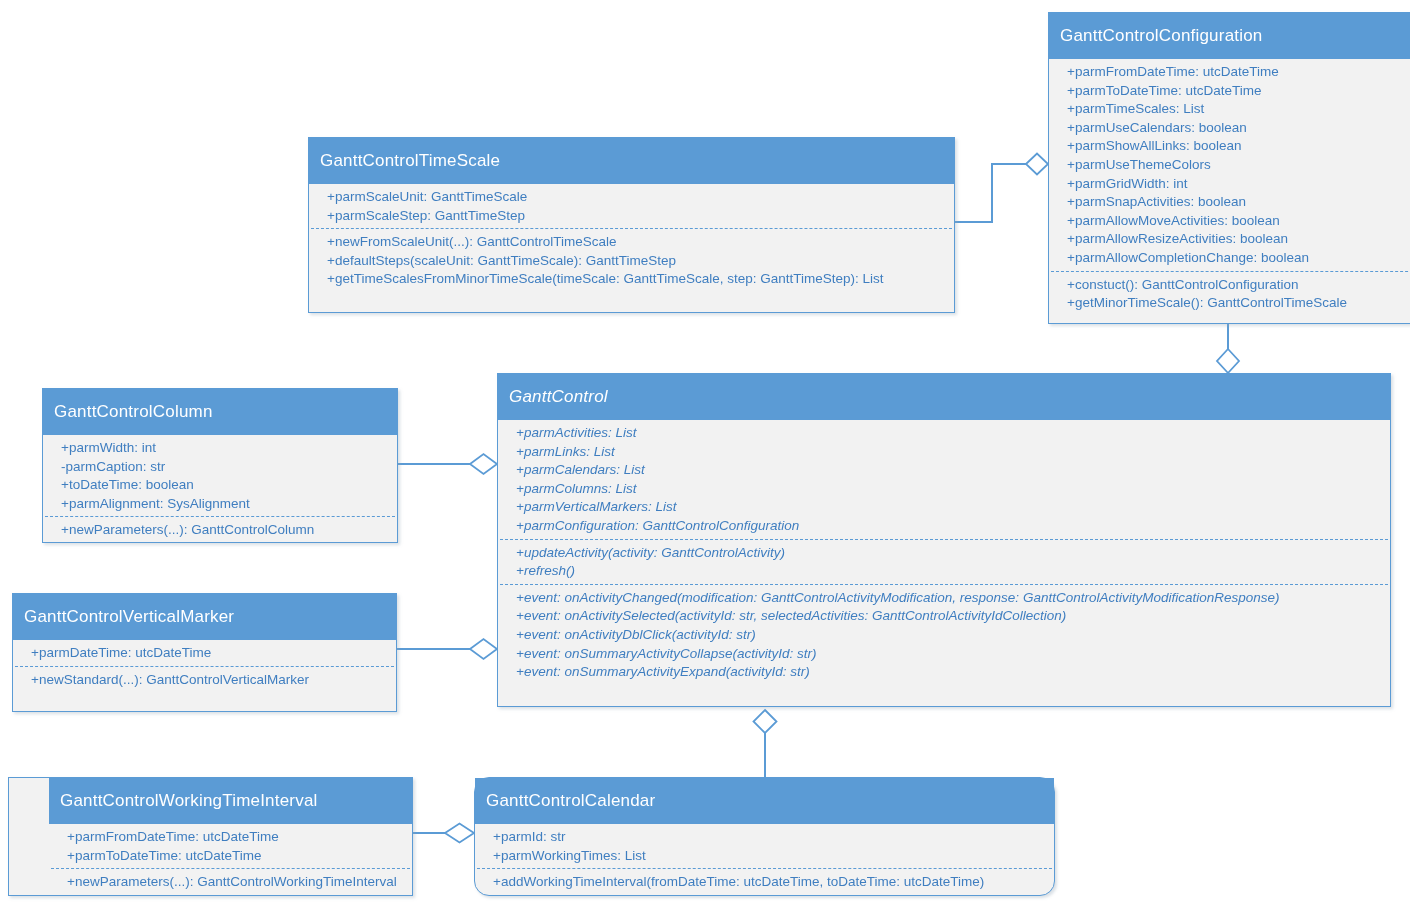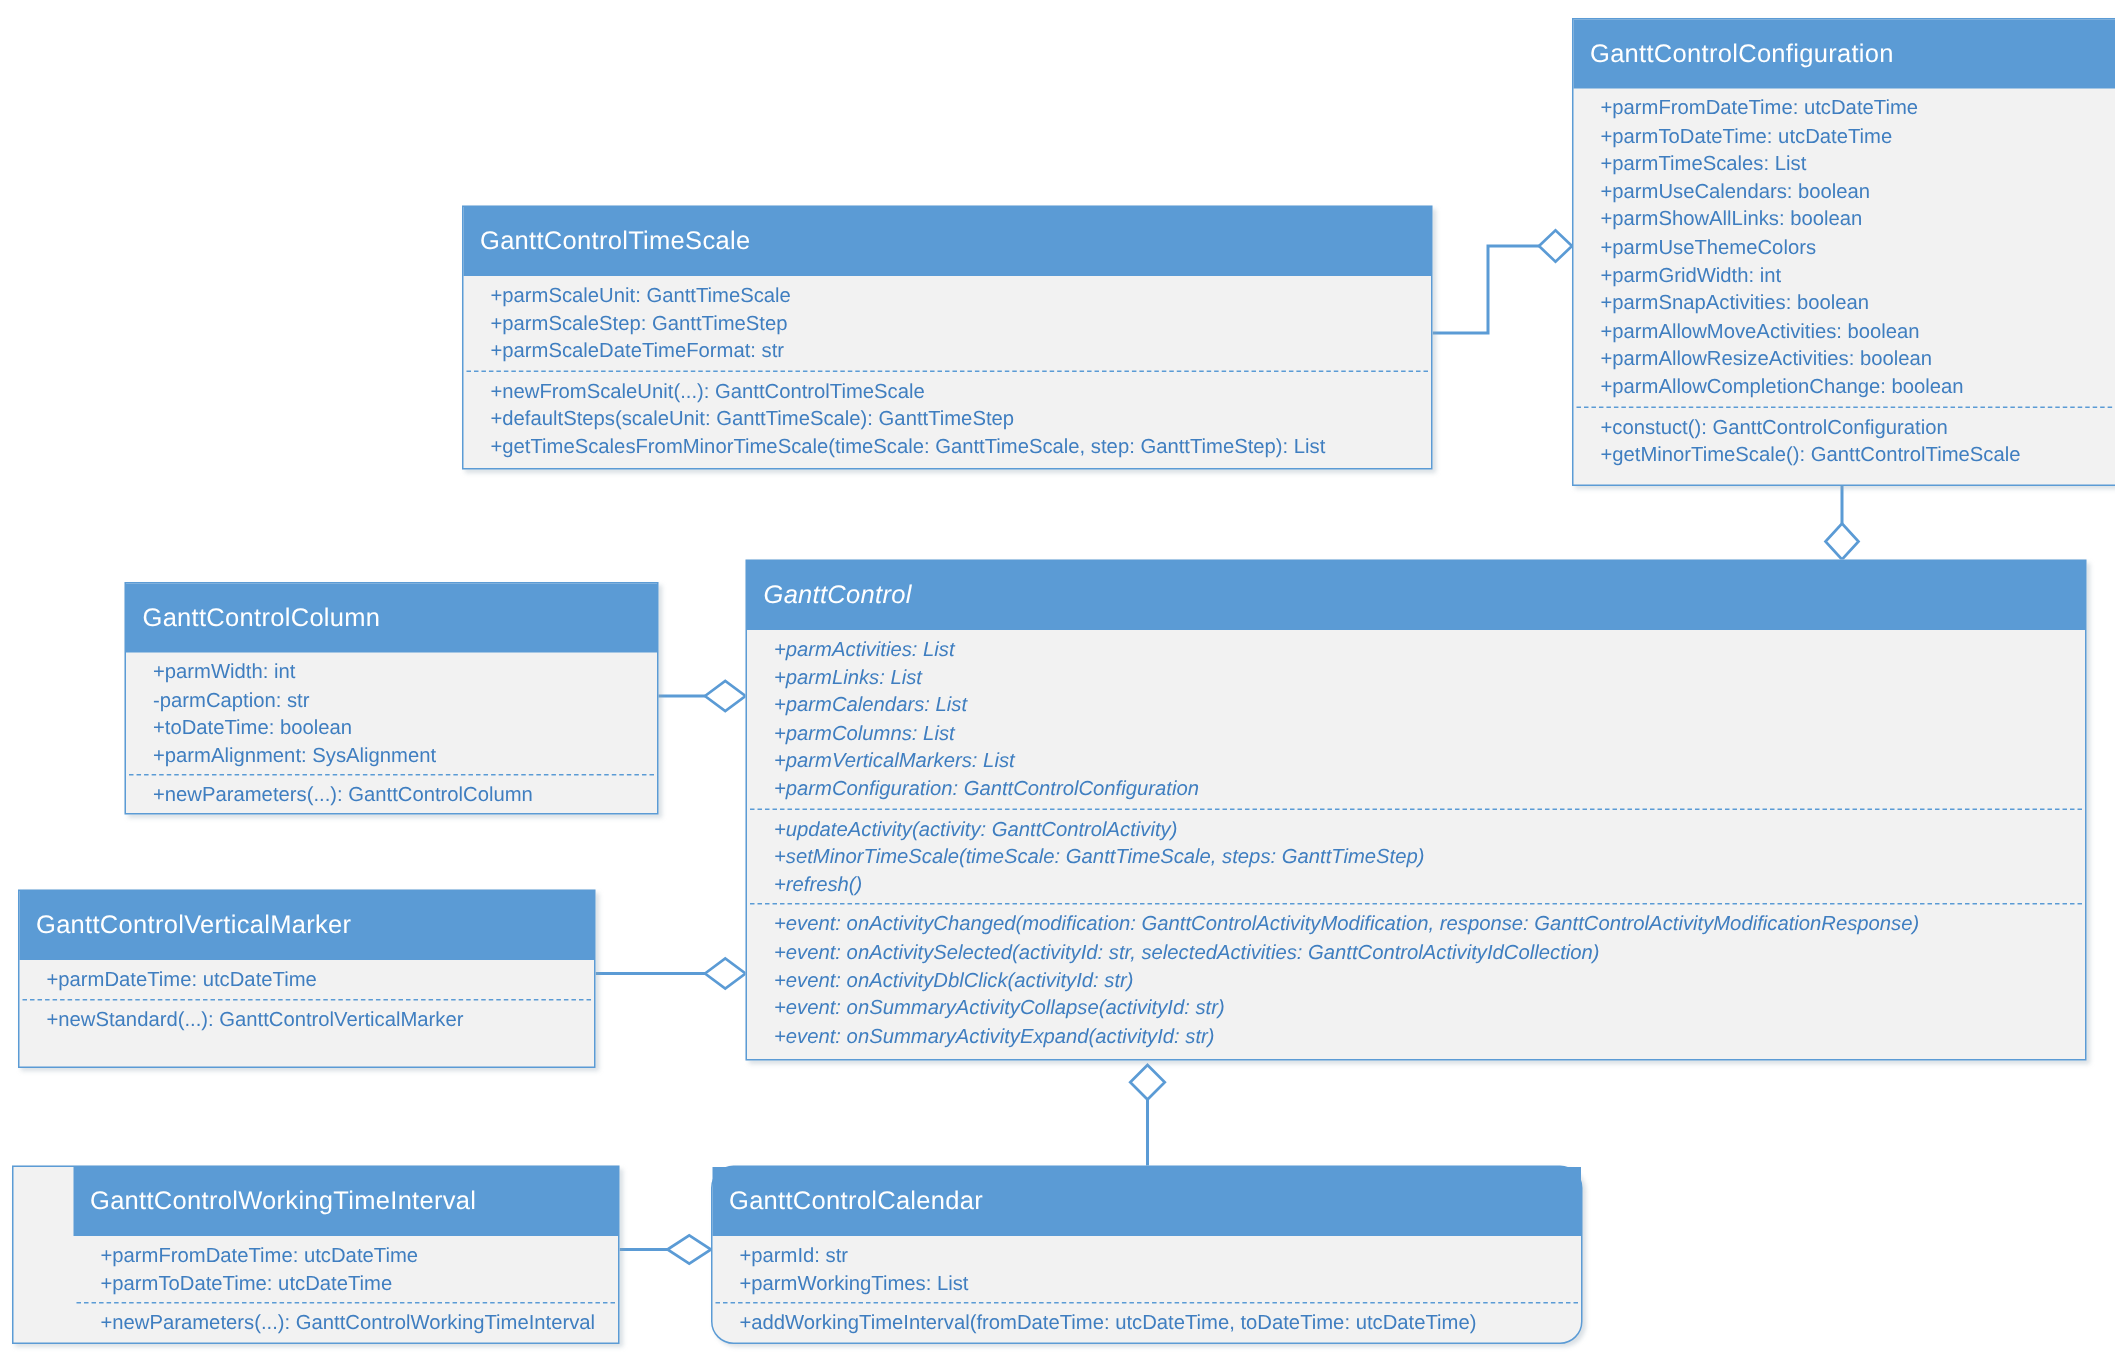--- a/index.html
+++ b/index.html
@@ -41,21 +41,21 @@
   .member{
     color:var(--member-text);
     font-size:13.5px;
     line-height:18.6px;
     padding:0 8px 0 18px;
     white-space:nowrap;overflow:hidden;
   }
   
   #box-timescale{left:308px;top:137px;width:647px;height:176px;}
   #box-configuration{left:1048px;top:12px;width:398px;height:312px;}
-  #box-column{left:42px;top:388px;width:356px;height:155px;margin-left:41px;}
+  #box-column{left:42px;top:388px;width:356px;height:155px;}
   #box-ganttcontrol{left:497px;top:373px;width:894px;height:334px;font-style:italic;}
   #box-verticalmarker{left:12px;top:593px;width:385px;height:119px;}
   #box-workingtimeinterval{left:8px;top:777px;width:405px;height:119px;padding-left:40px;}
   #box-calendar{left:474px;top:777px;width:581px;height:119px;border-radius:15px;}
 </style>
 </head>
 <body>
 
 <div class="canvas">
 
@@ -79,21 +79,20 @@
     <polyline class="connector-line" points="413,833 445,833"></polyline>
     <polygon class="diamond" points="445,833 459.5,823.5 474,833 459.5,842.5"></polygon>
   </svg>
 
   <div class="uml-class" id="box-timescale">
       <div class="cls-header">GanttControlTimeScale</div>
       <div class="cls-body">
         <div class="cls-section">
           <div class="member">+parmScaleUnit: GanttTimeScale</div>
           <div class="member">+parmScaleStep: GanttTimeStep</div>
-          <div class="member">+parmScaleDateTimeFormat: str</div>
         </div>
         <div class="members-separator"></div>
         <div class="cls-section">
           <div class="member">+newFromScaleUnit(...): GanttControlTimeScale</div>
           <div class="member">+defaultSteps(scaleUnit: GanttTimeScale): GanttTimeStep</div>
           <div class="member">+getTimeScalesFromMinorTimeScale(timeScale: GanttTimeScale, step: GanttTimeStep): List</div>
         </div>
       </div>
     </div>
   <div class="uml-class" id="box-configuration">
@@ -141,21 +140,20 @@
           <div class="member">+parmActivities: List</div>
           <div class="member">+parmLinks: List</div>
           <div class="member">+parmCalendars: List</div>
           <div class="member">+parmColumns: List</div>
           <div class="member">+parmVerticalMarkers: List</div>
           <div class="member">+parmConfiguration: GanttControlConfiguration</div>
         </div>
         <div class="members-separator"></div>
         <div class="cls-section">
           <div class="member">+updateActivity(activity: GanttControlActivity)</div>
-          <div class="member">+setMinorTimeScale(timeScale: GanttTimeScale, steps: GanttTimeStep)</div>
           <div class="member">+refresh()</div>
         </div>
         <div class="members-separator"></div>
         <div class="cls-section">
           <div class="member">+event: onActivityChanged(modification: GanttControlActivityModification, response: GanttControlActivityModificationResponse)</div>
           <div class="member">+event: onActivitySelected(activityId: str, selectedActivities: GanttControlActivityIdCollection)</div>
           <div class="member">+event: onActivityDblClick(activityId: str)</div>
           <div class="member">+event: onSummaryActivityCollapse(activityId: str)</div>
           <div class="member">+event: onSummaryActivityExpand(activityId: str)</div>
         </div>

